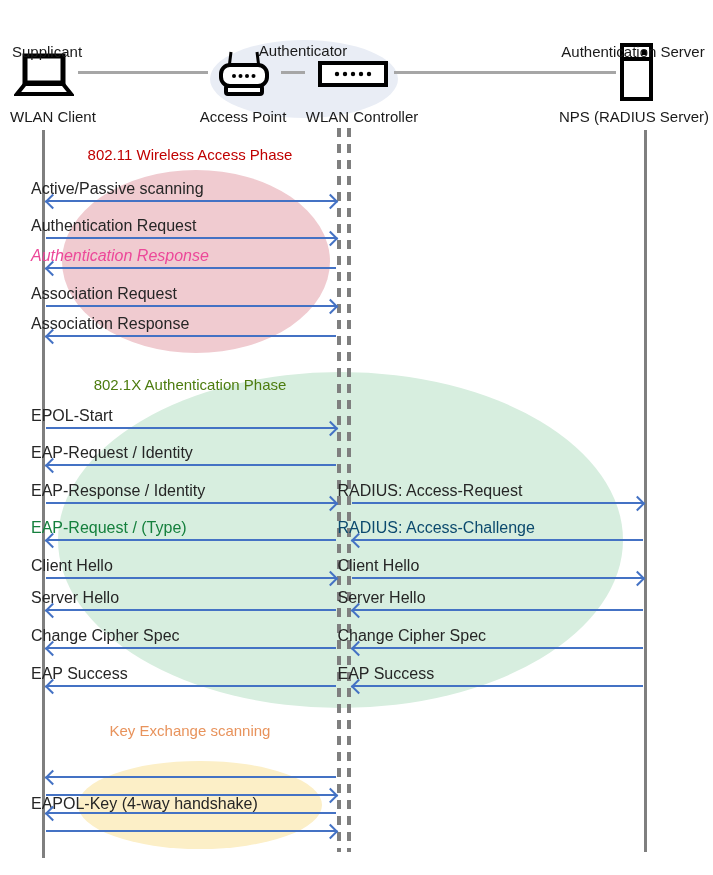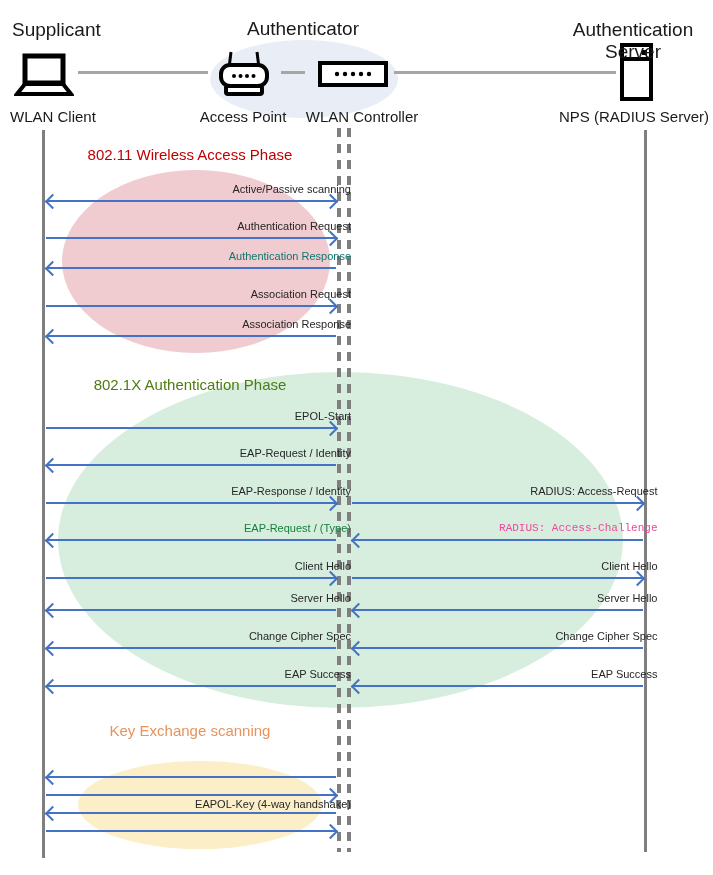--- a/index.html
+++ b/index.html
@@ -5,27 +5,27 @@
   html,body { margin:0; padding:0; background:#fff; }
   #stage {
     position:relative; width:713px; height:875px; background:#fff;
     font-family:"Liberation Sans", sans-serif; color:#262626; overflow:hidden;
   }
   .ellipse { position:absolute; border-radius:50%; z-index:1; }
   .line-h { position:absolute; height:3px; z-index:2; }
   .lifeline { position:absolute; width:3px; z-index:2; }
   .lifeline-dashed { position:absolute; width:4px; z-index:2; }
   .icon { position:absolute; z-index:3; }
-  .role-label { position:absolute; z-index:5; font-size:19px; color:#1a1a1a; }
+  .role-label { position:absolute; z-index:5; font-size:15px; color:#1a1a1a;margin-top:24px; }
   .dev-label  { position:absolute; z-index:5; font-size:15px; color:#1a1a1a; }
   .phase-title { position:absolute; z-index:4; font-size:15px; text-align:center; }
   #messages-layer { position:absolute; inset:0; z-index:4; }
   .msg-label {
-    position:absolute; width:320px; text-align:right;
-    font-size:11px; line-height:18px; color:#262626; white-space:nowrap;
+    position:absolute; width:320px; text-align:left;
+    font-size:16px; line-height:18px; color:#262626; white-space:nowrap;
   }
   .msg-line { position:absolute; height:2px; }
   .msg-head { position:absolute; width:9px; height:9px; border-style:solid; border-width:2px 2px 0 0; background:transparent; }
   .msg-head.right { transform:rotate(45deg); }
   .msg-head.left  { transform:rotate(-135deg); }
   .center { text-align:center; }
 </style>
 </head>
 <body>
 
@@ -92,21 +92,21 @@
   </div>
 
   <div id="messages-layer">
       <div class="msg-label" style="color: rgb(38, 38, 38); left: 31px; top: 180px;">Active/Passive scanning</div>
       <div class="msg-line" style="left: 46px; width: 290px; top: 200px; background: rgb(68, 114, 196);"></div>
       <span class="msg-head right" style="border-color: rgb(68, 114, 196); top: 196px; left: 325px;"></span>
       <span class="msg-head left" style="border-color: rgb(68, 114, 196); top: 196px; left: 47px;"></span>
       <div class="msg-label" style="color: rgb(38, 38, 38); left: 31px; top: 217px;">Authentication Request</div>
       <div class="msg-line" style="left: 46px; width: 290px; top: 237px; background: rgb(68, 114, 196);"></div>
       <span class="msg-head right" style="border-color: rgb(68, 114, 196); top: 233px; left: 325px;"></span>
-      <div class="msg-label" style="color: #0f766e; left: 31px; top: 247px;">Authentication Response</div>
+      <div class="msg-label" style="color: #ec4899; left: 31px; top: 247px; font-style: italic;">Authentication Response</div>
       <div class="msg-line" style="left: 46px; width: 290px; top: 267px; background: rgb(68, 114, 196);"></div>
       <span class="msg-head left" style="border-color: rgb(68, 114, 196); top: 263px; left: 47px;"></span>
       <div class="msg-label" style="color: rgb(38, 38, 38); left: 31px; top: 285px;">Association Request</div>
       <div class="msg-line" style="left: 46px; width: 290px; top: 305px; background: rgb(68, 114, 196);"></div>
       <span class="msg-head right" style="border-color: rgb(68, 114, 196); top: 301px; left: 325px;"></span>
       <div class="msg-label" style="color: rgb(38, 38, 38); left: 31px; top: 315px;">Association Response</div>
       <div class="msg-line" style="left: 46px; width: 290px; top: 335px; background: rgb(68, 114, 196);"></div>
       <span class="msg-head left" style="border-color: rgb(68, 114, 196); top: 331px; left: 47px;"></span>
       <div class="msg-label" style="color: rgb(38, 38, 38); left: 31px; top: 407px;">EPOL-Start</div>
       <div class="msg-line" style="left: 46px; width: 290px; top: 427px; background: rgb(68, 114, 196);"></div>
@@ -116,21 +116,21 @@
       <span class="msg-head left" style="border-color: rgb(68, 114, 196); top: 460px; left: 47px;"></span>
       <div class="msg-label" style="color: rgb(38, 38, 38); left: 31px; top: 482px;">EAP-Response / Identity</div>
       <div class="msg-line" style="left: 46px; width: 290px; top: 502px; background: rgb(68, 114, 196);"></div>
       <span class="msg-head right" style="border-color: rgb(68, 114, 196); top: 498px; left: 325px;"></span>
       <div class="msg-label" style="color: rgb(38, 38, 38); left: 337.5px; top: 482px;">RADIUS: Access-Request</div>
       <div class="msg-line" style="left: 352px; width: 291px; top: 502px; background: rgb(68, 114, 196);"></div>
       <span class="msg-head right" style="border-color: rgb(68, 114, 196); top: 498px; left: 632px;"></span>
       <div class="msg-label" style="color: #15803d; left: 31px; top: 519px;">EAP-Request / (Type)</div>
       <div class="msg-line" style="left: 46px; width: 290px; top: 539px; background: rgb(68, 114, 196);"></div>
       <span class="msg-head left" style="border-color: rgb(68, 114, 196); top: 535px; left: 47px;"></span>
-      <div class="msg-label" style="color: #ec4899; left: 337.5px; top: 519px; font-family: Liberation Mono, monospace;">RADIUS: Access-Challenge</div>
+      <div class="msg-label" style="color: #0c4a6e; left: 337.5px; top: 519px;">RADIUS: Access-Challenge</div>
       <div class="msg-line" style="left: 352px; width: 291px; top: 539px; background: rgb(68, 114, 196);"></div>
       <span class="msg-head left" style="border-color: rgb(68, 114, 196); top: 535px; left: 353px;"></span>
       <div class="msg-label" style="color: rgb(38, 38, 38); left: 31px; top: 557px;">Client Hello</div>
       <div class="msg-line" style="left: 46px; width: 290px; top: 577px; background: rgb(68, 114, 196);"></div>
       <span class="msg-head right" style="border-color: rgb(68, 114, 196); top: 573px; left: 325px;"></span>
       <div class="msg-label" style="color: rgb(38, 38, 38); left: 337.5px; top: 557px;">Client Hello</div>
       <div class="msg-line" style="left: 352px; width: 291px; top: 577px; background: rgb(68, 114, 196);"></div>
       <span class="msg-head right" style="border-color: rgb(68, 114, 196); top: 573px; left: 632px;"></span>
       <div class="msg-label" style="color: rgb(38, 38, 38); left: 31px; top: 589px;">Server Hello</div>
       <div class="msg-line" style="left: 46px; width: 290px; top: 609px; background: rgb(68, 114, 196);"></div>

